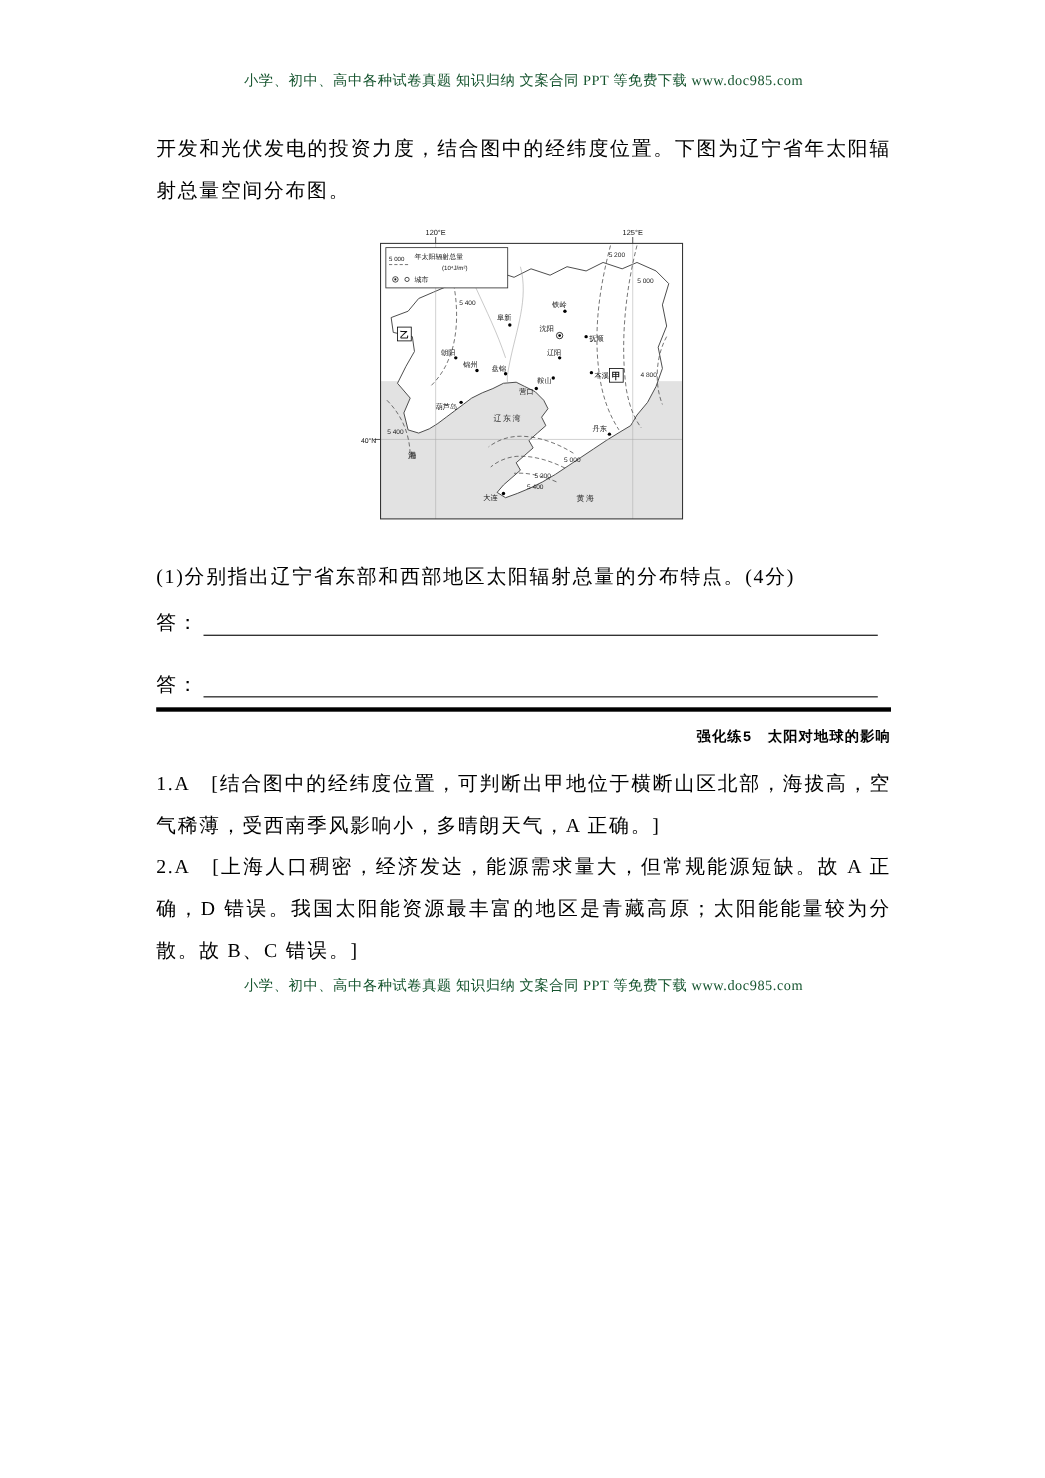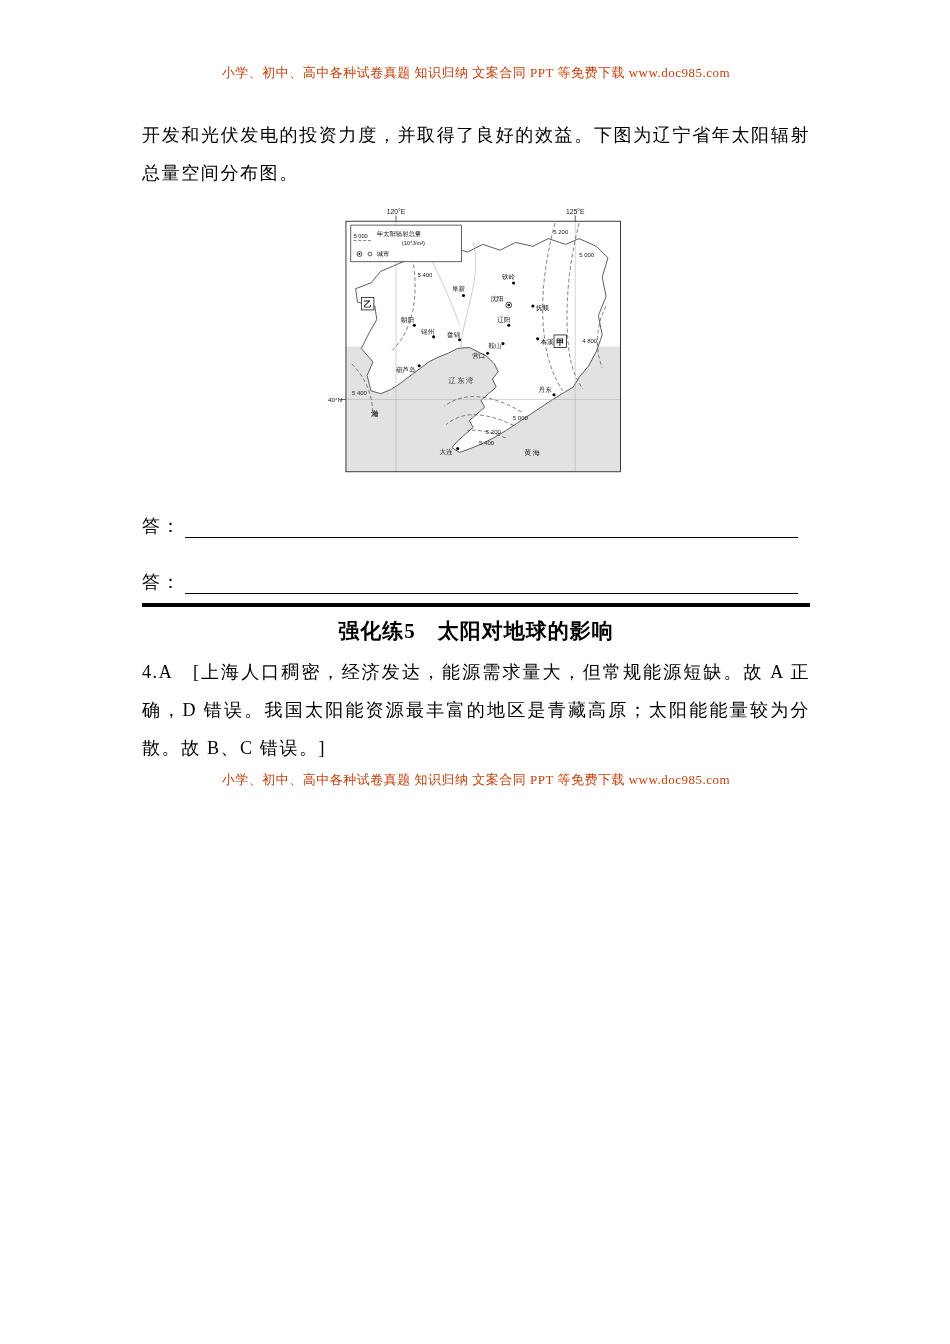--- a/index.html
+++ b/index.html
@@ -1,31 +1,31 @@
 <!DOCTYPE html>
 <html><head>
 <meta charset="utf-8">
 <style>
   html,body{margin:0;padding:0;background:#fff;}
   body{width:950px;height:1344px;overflow:hidden;color:#000;
        font-family:"Liberation Serif","DejaVu Serif",serif;}
   .page{box-sizing:border-box;padding:64px 140px 0 142px;}
-  .watermark{font-size:13px;letter-spacing:.5px;text-align:center;color:#c2410c;}
+  .watermark{font-size:13px;letter-spacing:.5px;text-align:center;color:#14532d;}
   .watermark.top{margin-bottom:34px;}
   .watermark.bottom{margin-top:4px;}
   .para{font-size:18px;line-height:38px;letter-spacing:1.6px;text-align:justify;margin:0;}
   .q{margin-top:12px;}
   .figure{display:flex;justify-content:center;margin:10px 0 14px;}
   .answer-line{display:flex;align-items:flex-end;height:40px;margin:2px 0 16px;}
   .answer-line .label{font-size:18px;letter-spacing:1.6px;line-height:38px;}
   .answer-line .rule{flex:1;border-bottom:1px solid #000;margin:0 12px 7px 4px;height:1px;}
   .answer-line.tight{margin-bottom:2px;}
   .divider{height:4px;background:#000;margin:0 0 2px;}
-  .section-title{font-family:Liberation Serif, serif;font-weight:700;
-                 font-size:21px;line-height:44px;text-align:center;letter-spacing:1px;margin:0;}
+  .section-title{font-family:Liberation Mono, monospace;font-weight:700;
+                 font-size:13px;line-height:44px;text-align:right;letter-spacing:1px;margin:0;}
   .ans{font-size:18px;line-height:38px;letter-spacing:1.6px;text-align:justify;margin:0;}
   
   svg text{font-family:"Liberation Sans","DejaVu Sans",sans-serif;letter-spacing:0;fill:#111;}
   .t-lon{font-size:7px;text-anchor:middle;}
   .t-lat{font-size:6.5px;text-anchor:end;}
   .t-city{font-size:6.8px;}
   .t-val{font-size:6.2px;text-anchor:middle;fill:#222;}
   .t-sea{font-size:7.5px;text-anchor:middle;fill:#333;letter-spacing:1.5px;}
   .t-sea-v{font-size:7.5px;fill:#333;writing-mode:vertical-rl;}
   .t-reg{font-size:8.5px;text-anchor:middle;font-weight:bold;}
@@ -33,21 +33,21 @@
   .t-leg-s{font-size:5.8px;}
   .iso{fill:none;stroke:#444;stroke-width:.7;stroke-dasharray:4 2.5;}
   .river{fill:none;stroke:#999;stroke-width:.5;}
 </style>
 </head>
 <body>
 <div class="page">
 
   <div class="watermark top">小学、初中、高中各种试卷真题 知识归纳 文案合同 PPT 等免费下载  www.doc985.com</div>
 
-  <p class="para">开发和光伏发电的投资力度，并取得了良好的效益。下图为辽宁省年太阳辐射总量空间分布图。</p>
+  <p class="para">开发和光伏发电的投资力度，结合图中的经纬度位置。下图为辽宁省年太阳辐射总量空间分布图。</p>
 
   <div class="figure">
     <svg width="318" height="289" viewBox="0 0 330 300">
 
       <rect x="30" y="150" width="285" height="130" fill="#e2e2e2"></rect>
 
       <path fill="#ffffff" stroke="#444" stroke-width="0.9" d="M 62,122 L 60,108 L 42,104 L 40,90 L 56,84 L 66,72 L 80,66 L 94,60 L 108,50 L 122,56 L 138,46 L 156,52 L 172,44 L 190,50 L 206,42 L 224,46 L 240,38 L 258,44 L 272,38 L 290,46 L 302,58 L 296,78 L 300,98 L 292,118 L 296,138 L 290,155 L 282,170 L 272,182 L 266,192 L 256,198 L 243,206 L 231,214 L 219,222 L 207,230 L 195,238 L 183,245 L 171,251 L 159,256 L 148,260 L 140,255 L 146,248 L 154,241 L 162,234 L 158,227 L 166,220 L 174,213 L 170,206 L 178,199 L 186,192 L 182,184 L 188,176 L 184,168 L 176,160 L 166,155 L 158,151 L 146,152 L 136,157 L 126,161 L 116,166 L 108,172 L 100,178 L 92,184 L 84,190 L 76,195 L 66,199 L 56,196 L 52,180 L 58,166 L 46,152 L 54,136 Z"></path>
 
       <line x1="82" y1="20" x2="82" y2="280" stroke="#aaa" stroke-width="0.5"></line>
       <line x1="268" y1="20" x2="268" y2="280" stroke="#aaa" stroke-width="0.5"></line>
@@ -126,29 +126,31 @@
       <text class="t-val" x="211" y="226">5 000</text>
       <text class="t-val" x="183" y="241">5 200</text>
       <text class="t-val" x="176" y="252">5 400</text>
 
       <text class="t-sea" x="150" y="188">辽东湾</text>
       <text class="t-sea-v" x="60" y="210">渤海</text>
       <text class="t-sea" x="224" y="263">黄海</text>
     </svg>
   </div>
 
+  <p class="para q">(1)分别指出辽宁省东部和西部地区太阳辐射总量的分布特点。(4分)</p>
   <div class="answer-line">
     <span class="label">答：</span>
     <div class="rule"></div>
   </div>
 
   <div class="answer-line tight">
     <span class="label">答：</span>
     <div class="rule"></div>
   </div>
 
   <div class="divider"></div>
   <p class="section-title">强化练5　太阳对地球的影响</p>
 
-  <p class="ans">4.A　[上海人口稠密，经济发达，能源需求量大，但常规能源短缺。故 A 正确，D 错误。我国太阳能资源最丰富的地区是青藏高原；太阳能能量较为分散。故 B、C 错误。]</p>
+  <p class="ans">1.A　[结合图中的经纬度位置，可判断出甲地位于横断山区北部，海拔高，空气稀薄，受西南季风影响小，多晴朗天气，A 正确。]</p>
+  <p class="ans">2.A　[上海人口稠密，经济发达，能源需求量大，但常规能源短缺。故 A 正确，D 错误。我国太阳能资源最丰富的地区是青藏高原；太阳能能量较为分散。故 B、C 错误。]</p>
 
   <div class="watermark bottom">小学、初中、高中各种试卷真题 知识归纳 文案合同 PPT 等免费下载  www.doc985.com</div>
 </div>
 
 </body></html>

